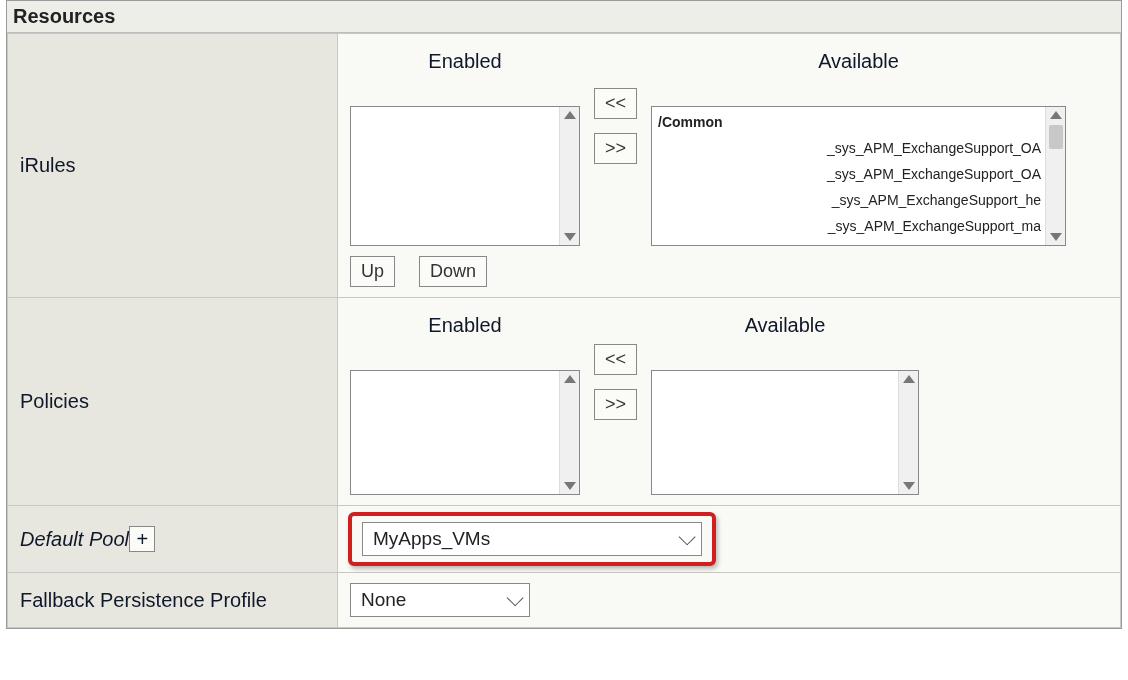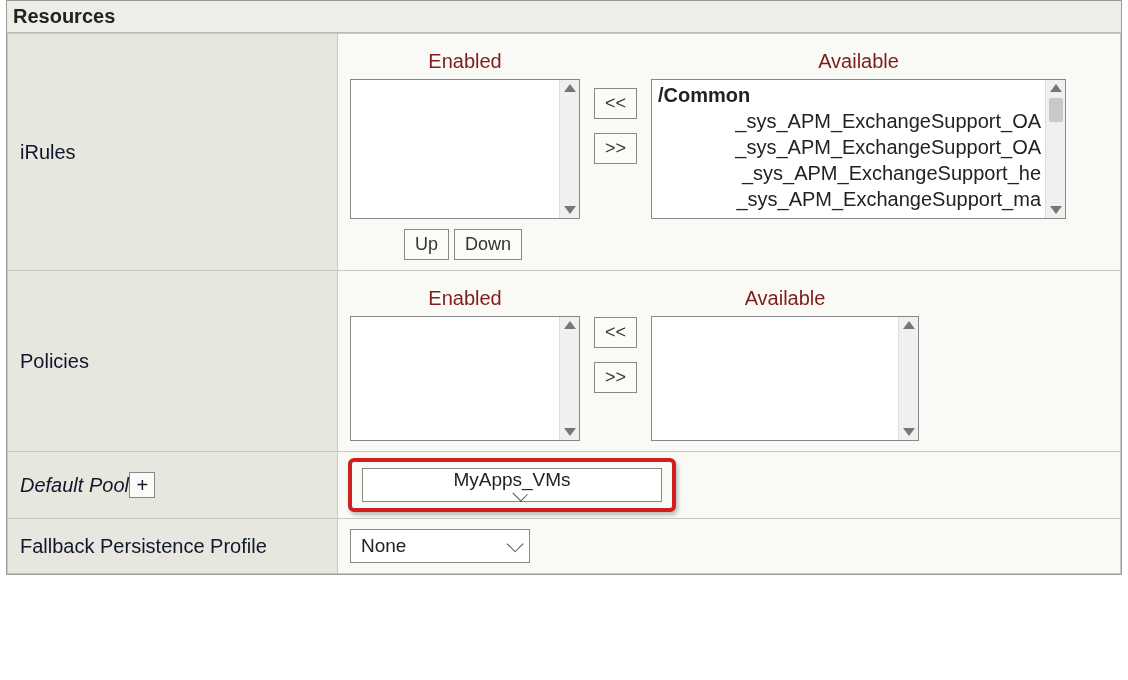--- a/index.html
+++ b/index.html
@@ -46,30 +46,31 @@
     gap: 14px;
     padding-top: 6px;
   }
   .col {
     display: flex;
     flex-direction: column;
     align-items: center;
   }
   .col-header {
     font-size: 20px;
-    color: #7f1d1d;
+    color: #0f172a;
     margin-bottom: 6px;
   }
   .listbox {
     border: 1px solid #888;
     background: #fff;
     overflow: hidden;
     position: relative;
-    font-size: 20px;
+    font-size: 14px;
     line-height: 26px;
+    margin-top: 27px;
   }
   .listbox-inner {
     position: absolute;
     top: 0; left: 0; right: 20px; bottom: 0;
     overflow: hidden;
     padding: 2px 4px;
   }
   
   .sb {
     position: absolute;
@@ -107,22 +108,21 @@
     font-family: inherit;
     background: #fbfbf8;
     border: 1px solid #888;
     padding: 4px 10px;
     cursor: pointer;
     color: #333;
   }
   .updown-row {
     margin-top: 10px;
     display: flex;
-    gap: 5px;
-    margin-left: 54px;
+    gap: 24px;
   }
   .list-item {
     white-space: nowrap;
     overflow: hidden;
     text-overflow: clip;
     padding-left: 2px;
   }
   .list-item.indent { padding-left: 28px; text-align: right; }
   .list-item.bold { font-weight: bold; }
   .select {
@@ -278,21 +278,21 @@
 
       <tr>
         <td class="label-cell">
           <div class="label-flex">
             <span>Default Pool</span>
             <span class="plus-btn">+</span>
           </div>
         </td>
         <td class="value-cell" style="padding:6px 10px;">
           <span class="highlight-box">
-            <span class="select" style="width:300px;flex-direction:column;">
+            <span class="select" style="width:340px;">
               <span>MyApps_VMs</span>
               <span class="chev thin"></span>
             </span>
           </span>
         </td>
       </tr>
 
 
       <tr>
         <td class="label-cell">

